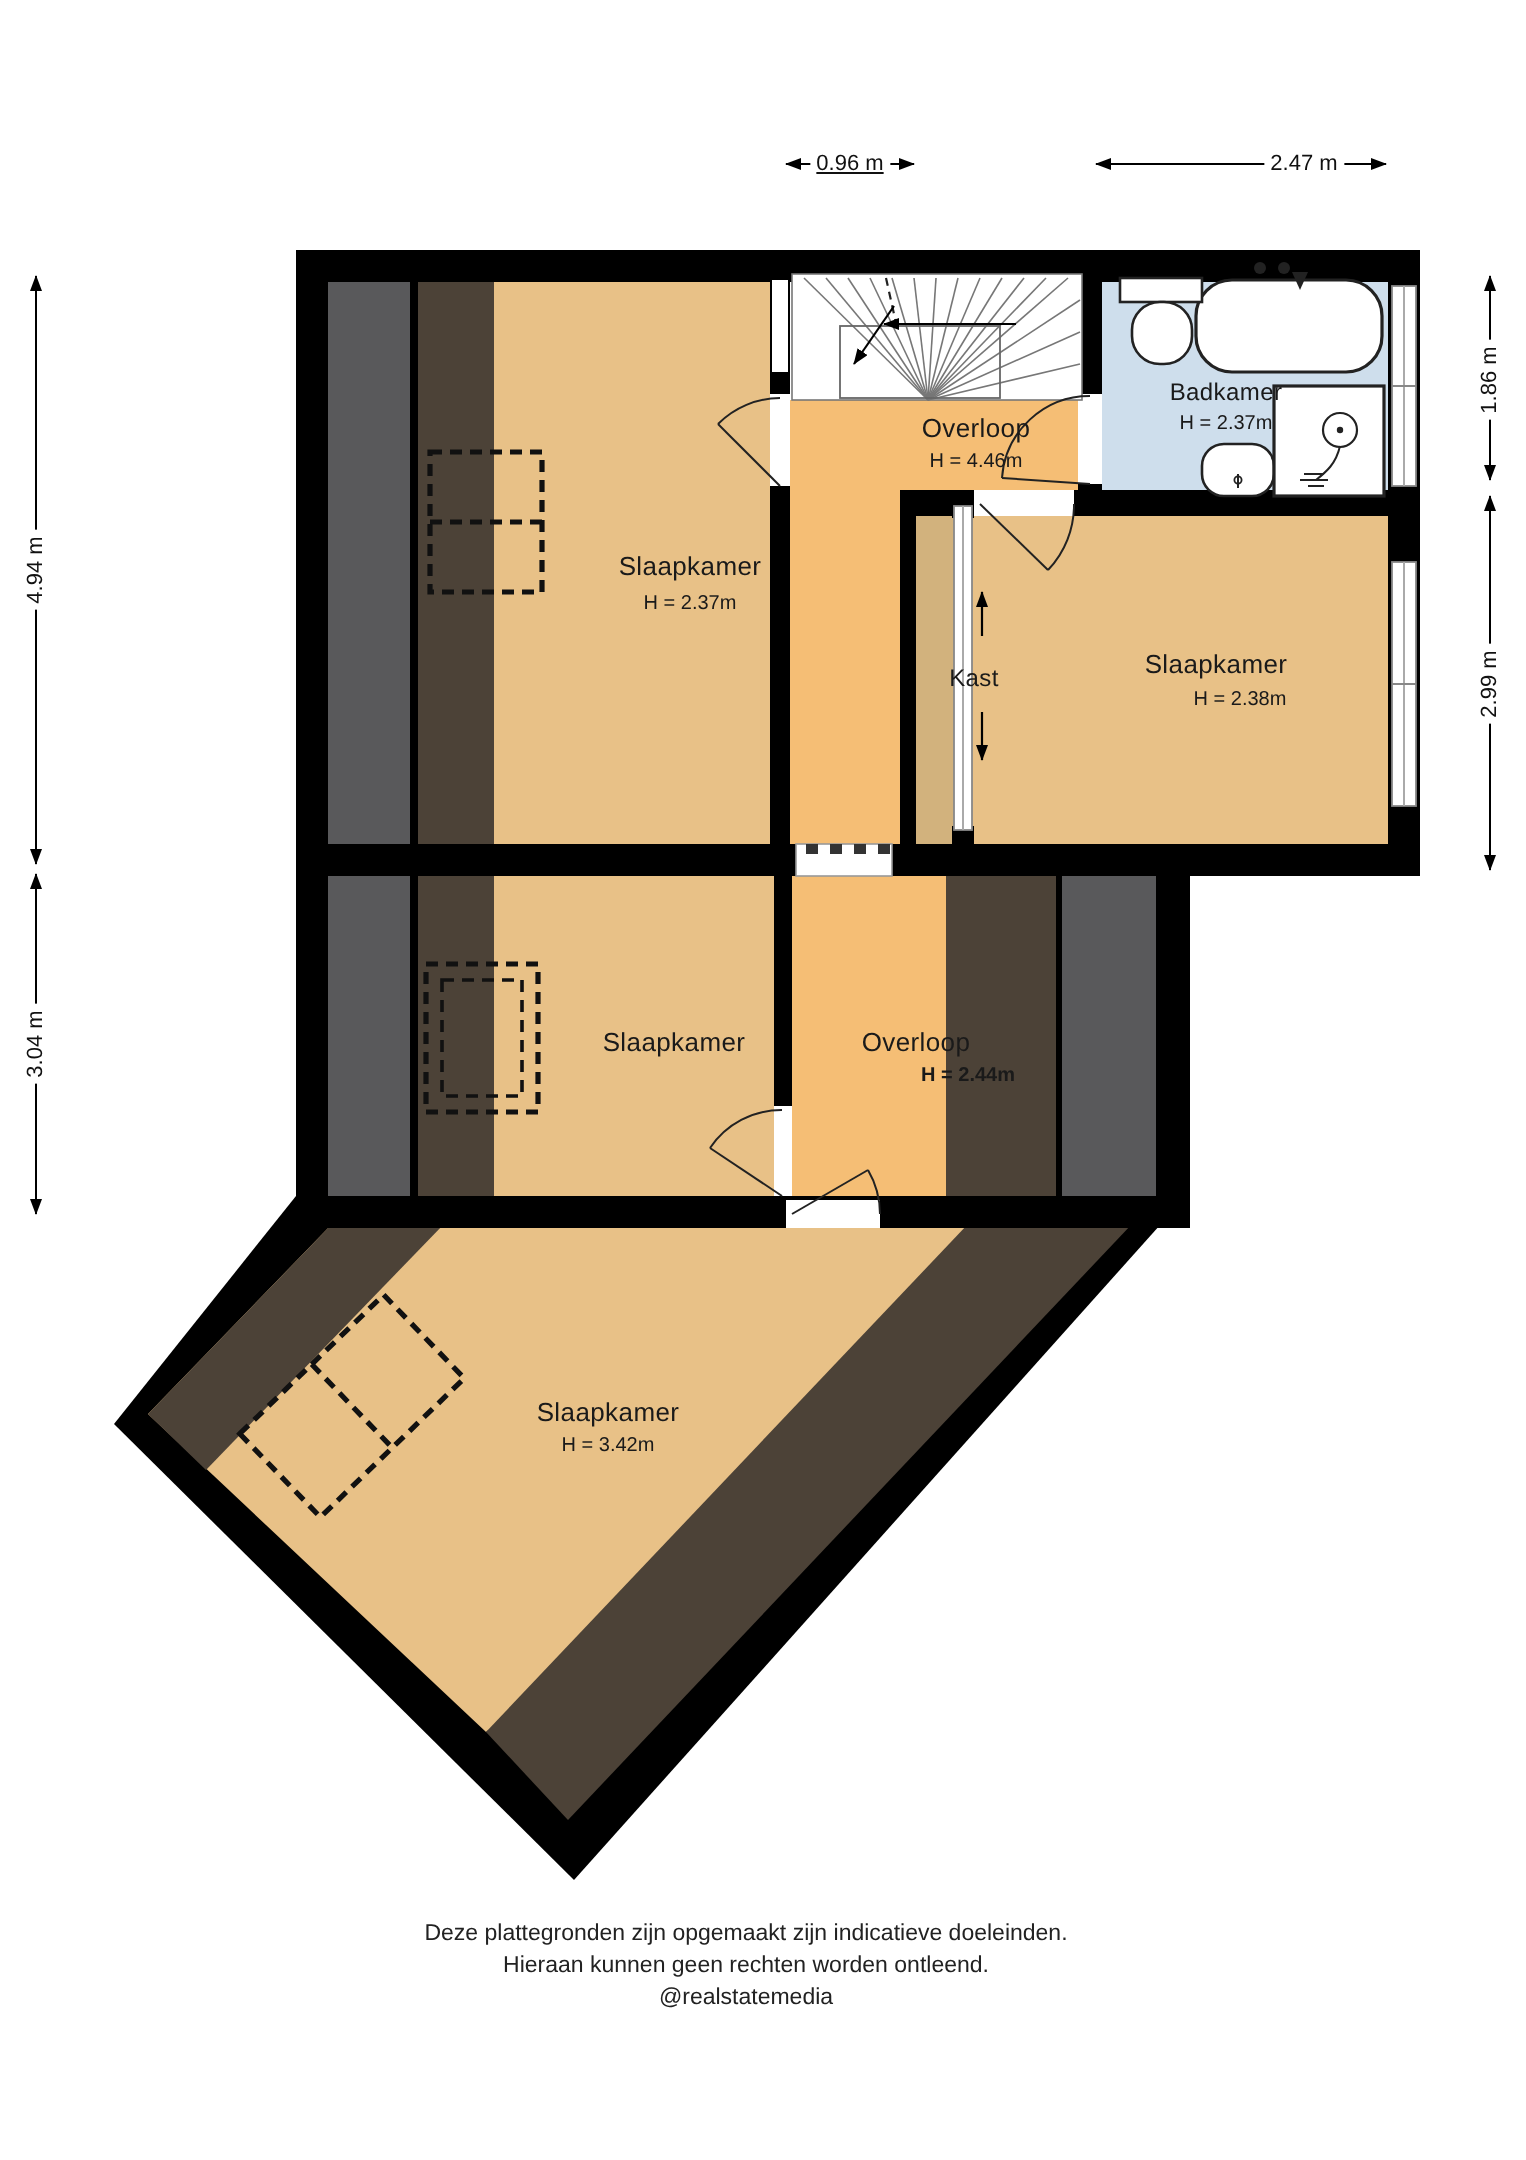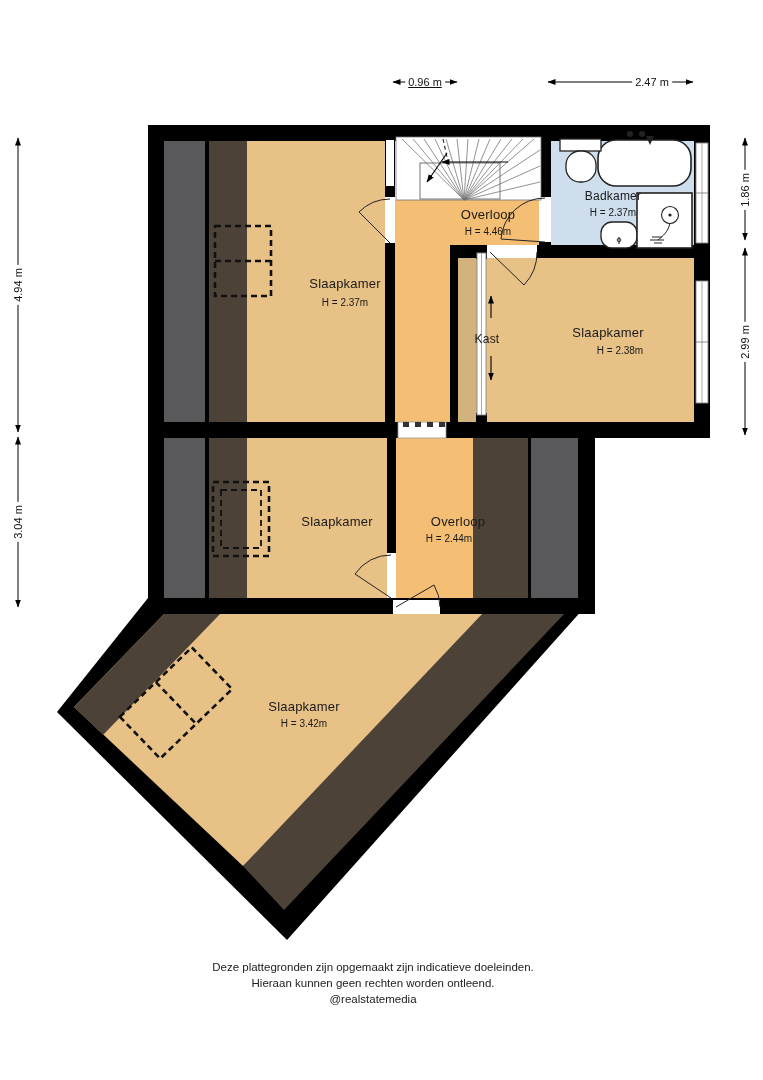--- a/index.html
+++ b/index.html
@@ -209,21 +209,21 @@
 <div class="lbl room-height" style="left:593px;top:212px;">H = 2.37m</div>
 
 <div class="lbl room-name" style="left:588px;top:332px;">Slaapkamer</div>
 <div class="lbl room-height" style="left:600px;top:350px;">H = 2.38m</div>
 
 <div class="lbl room-name" style="left:467px;top:339px;font-size:12px;">Kast</div>
 
 <div class="lbl room-name" style="left:317px;top:521px;">Slaapkamer</div>
 
 <div class="lbl room-name" style="left:438px;top:521px;">Overloop</div>
-<div class="lbl room-height" style="left:429px;top:538px;">H = 2.44m</div>
+<div class="lbl room-height" style="left:464px;top:538px;font-weight:bold;">H = 2.44m</div>
 
 <div class="lbl room-name" style="left:284px;top:706px;">Slaapkamer</div>
 <div class="lbl room-height" style="left:284px;top:723px;">H = 3.42m</div>
 
 <div class="lbl dim" style="left:425px;top:82px;text-decoration:underline;">0.96 m</div>
 <div class="lbl dim" style="left:652px;top:82px;">2.47 m</div>
 <div class="lbl dim vert" style="left:18px;top:285px;">4.94 m</div>
 <div class="lbl dim vert" style="left:18px;top:522px;">3.04 m</div>
 <div class="lbl dim vert" style="left:745px;top:190px;">1.86 m</div>
 <div class="lbl dim vert" style="left:745px;top:342px;">2.99 m</div>

